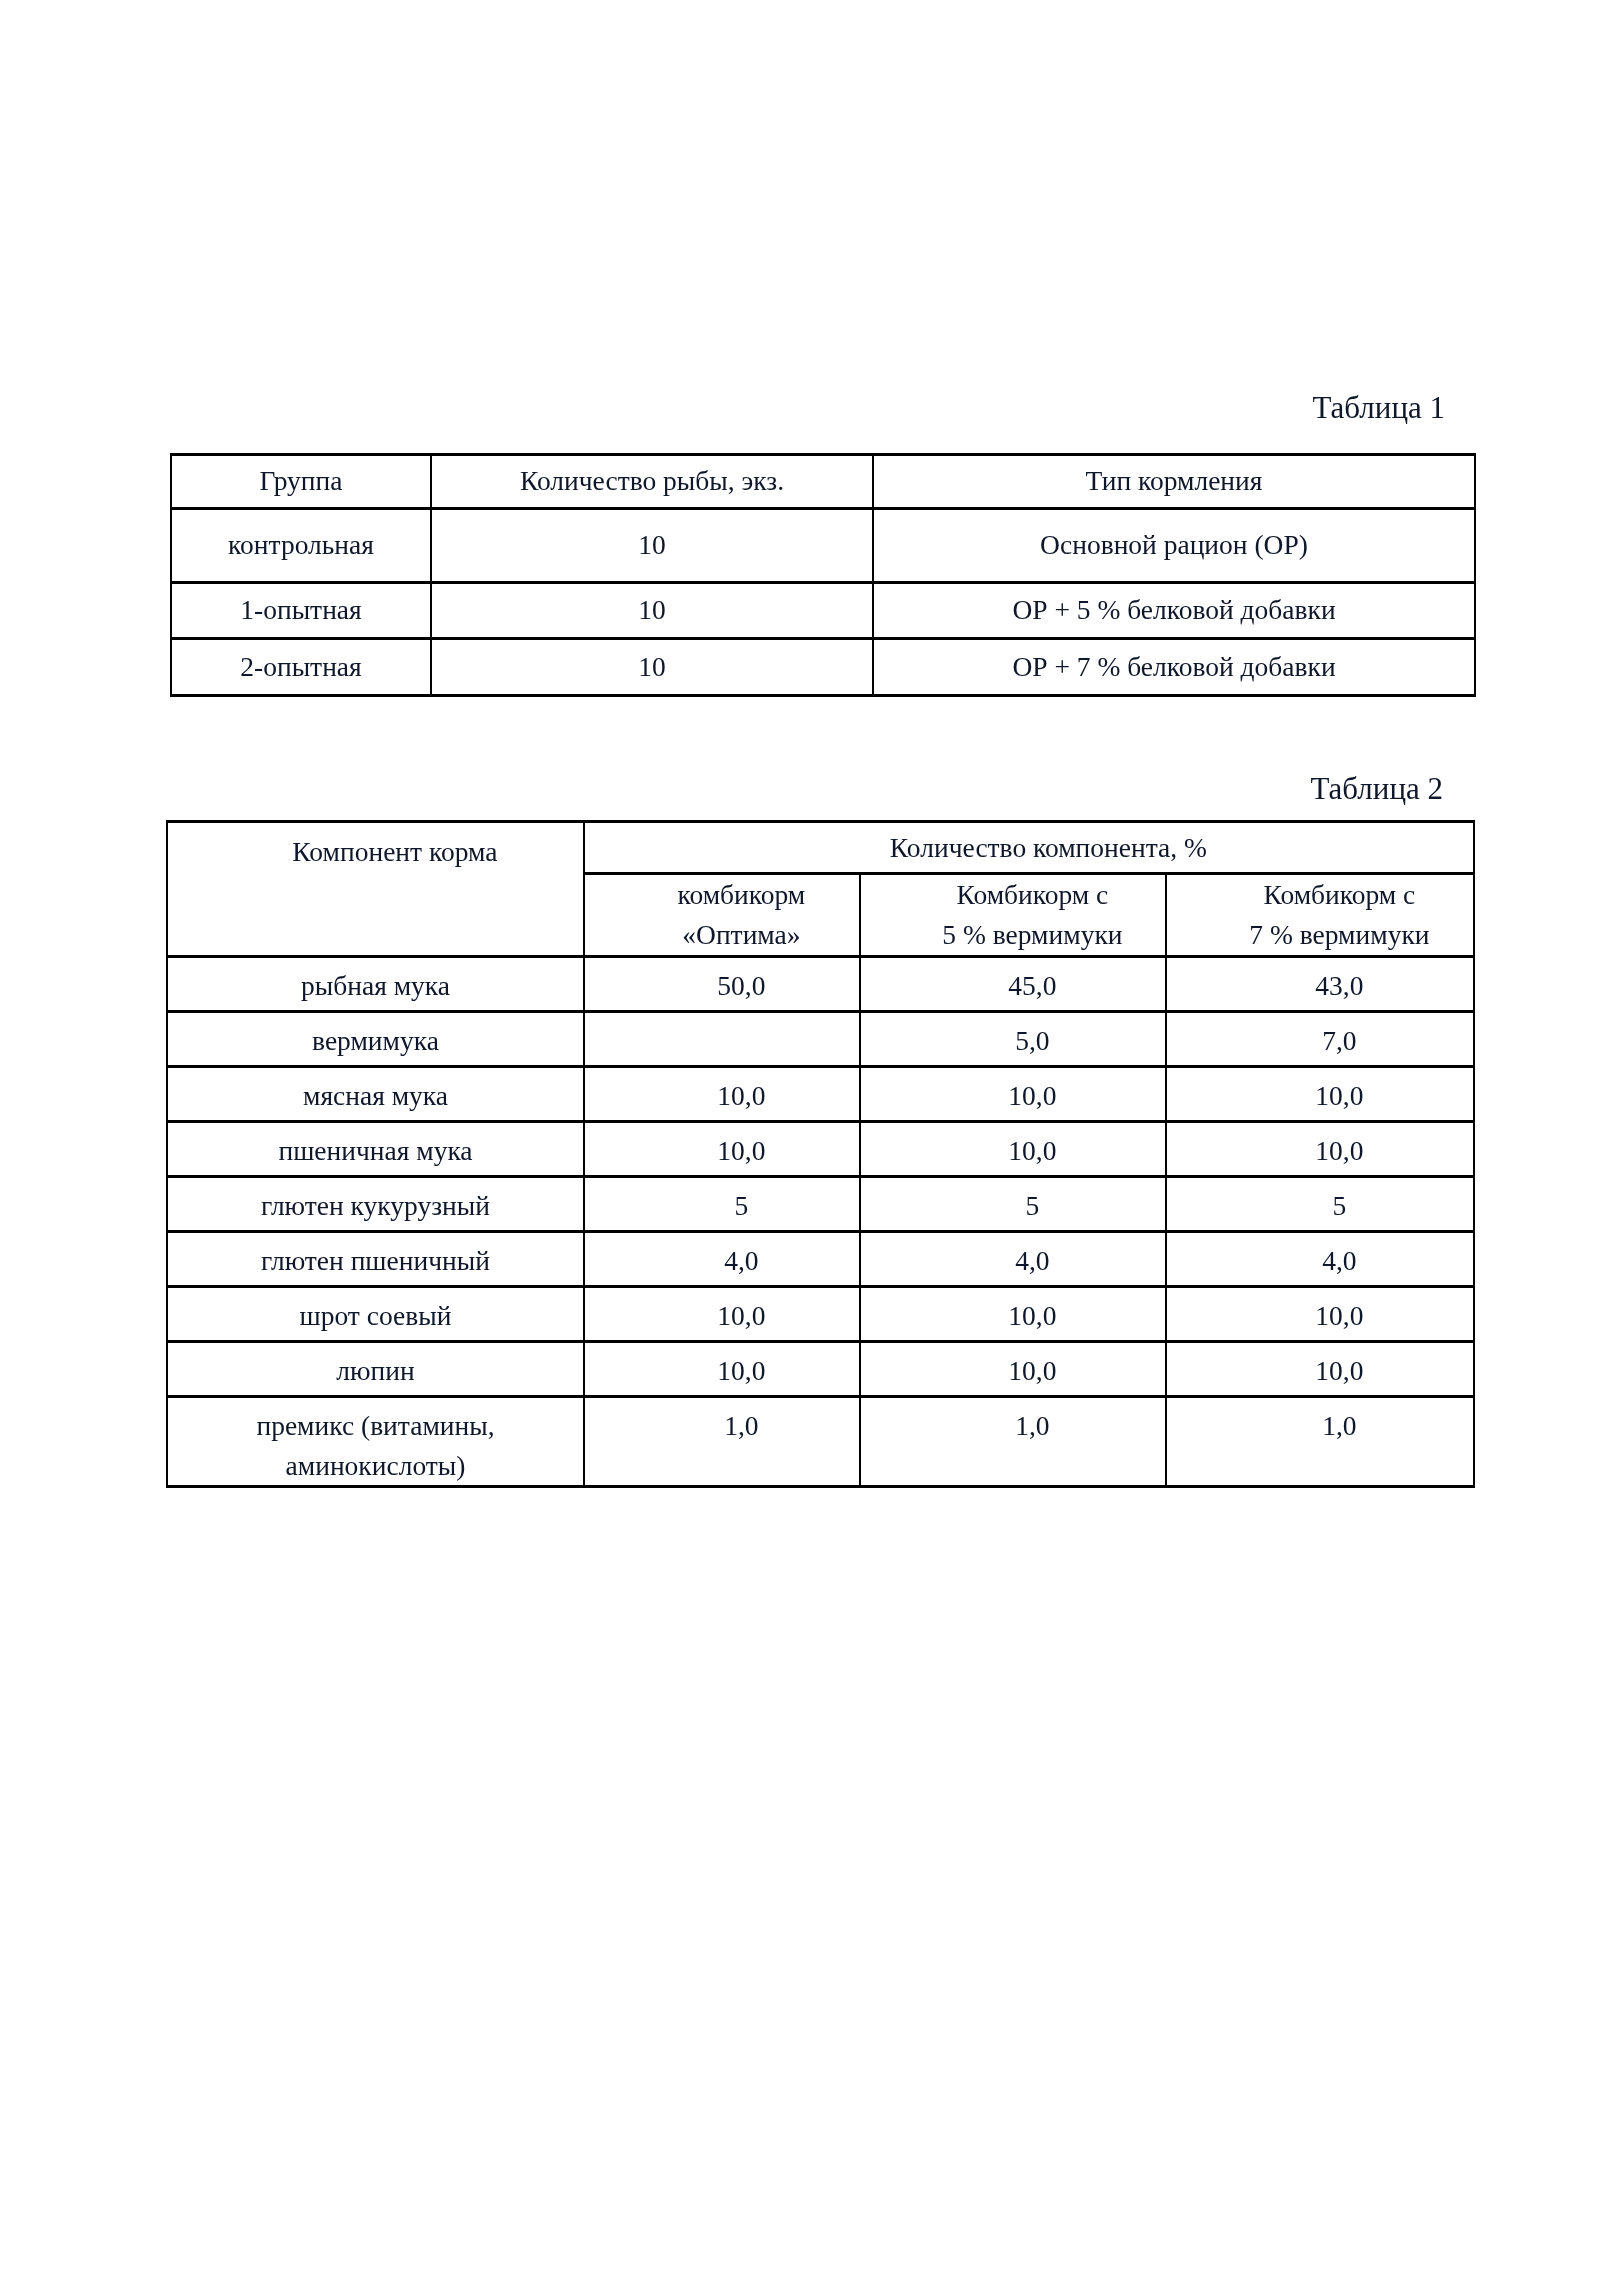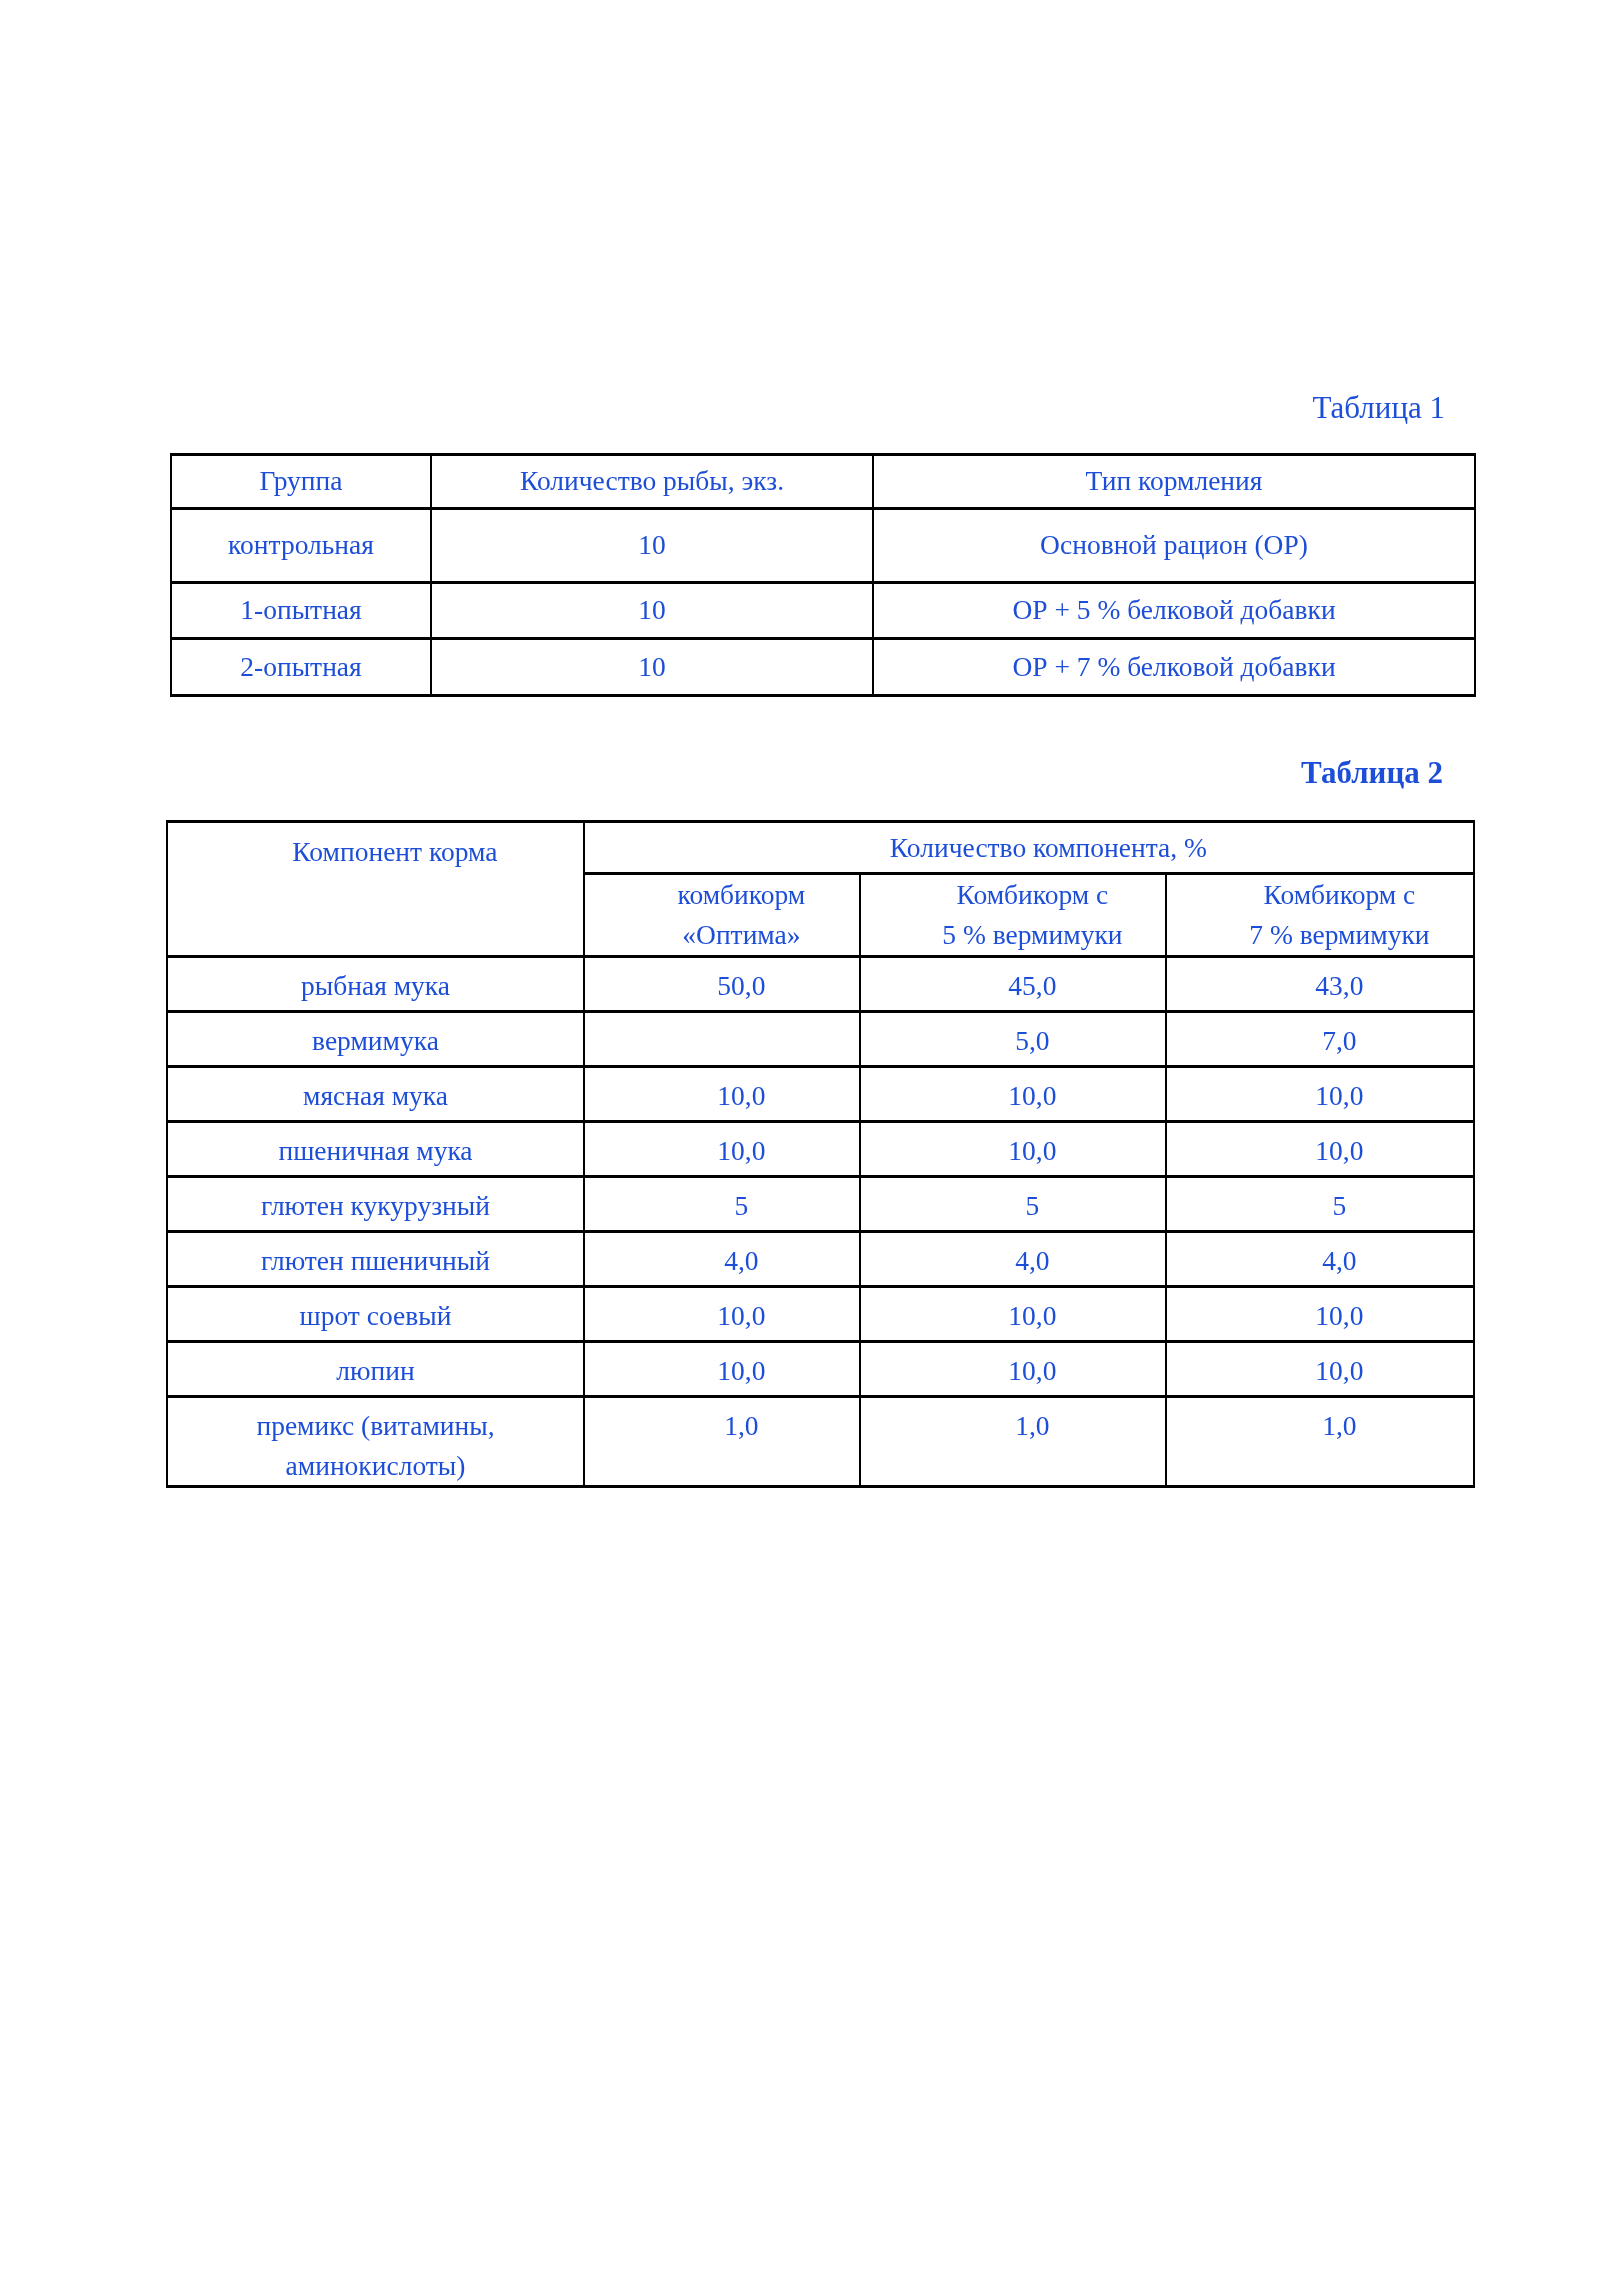--- a/index.html
+++ b/index.html
@@ -5,35 +5,35 @@
   html, body {
     margin: 0;
     padding: 0;
     background: #ffffff;
   }
   .page {
     position: relative;
     width: 1623px;
     height: 2295px;
     background: #ffffff;
-    color: #1d4ed8;
+    color: #0f172a;
     font-family: "Liberation Serif", "DejaVu Serif", serif;
     font-size: 27.5px;
     overflow: hidden;
   }
   .caption {
     position: absolute;
     box-sizing: border-box;
     text-align: right;
     font-size: 31px;
     line-height: 1.1;
     padding-right: 30px;
   }
   #cap1 { top: 391px; left: 170px; width: 1305px; }
-  #cap2 { top: 756px; left: 166px; width: 1307px; font-weight: bold; }
+  #cap2 { top: 772px; left: 166px; width: 1307px; }
 
   table {
     position: absolute;
     border-collapse: collapse;
     table-layout: fixed;
     background: #ffffff;
   }
   td {
     box-sizing: border-box;
     border-left: 2px solid #000;

